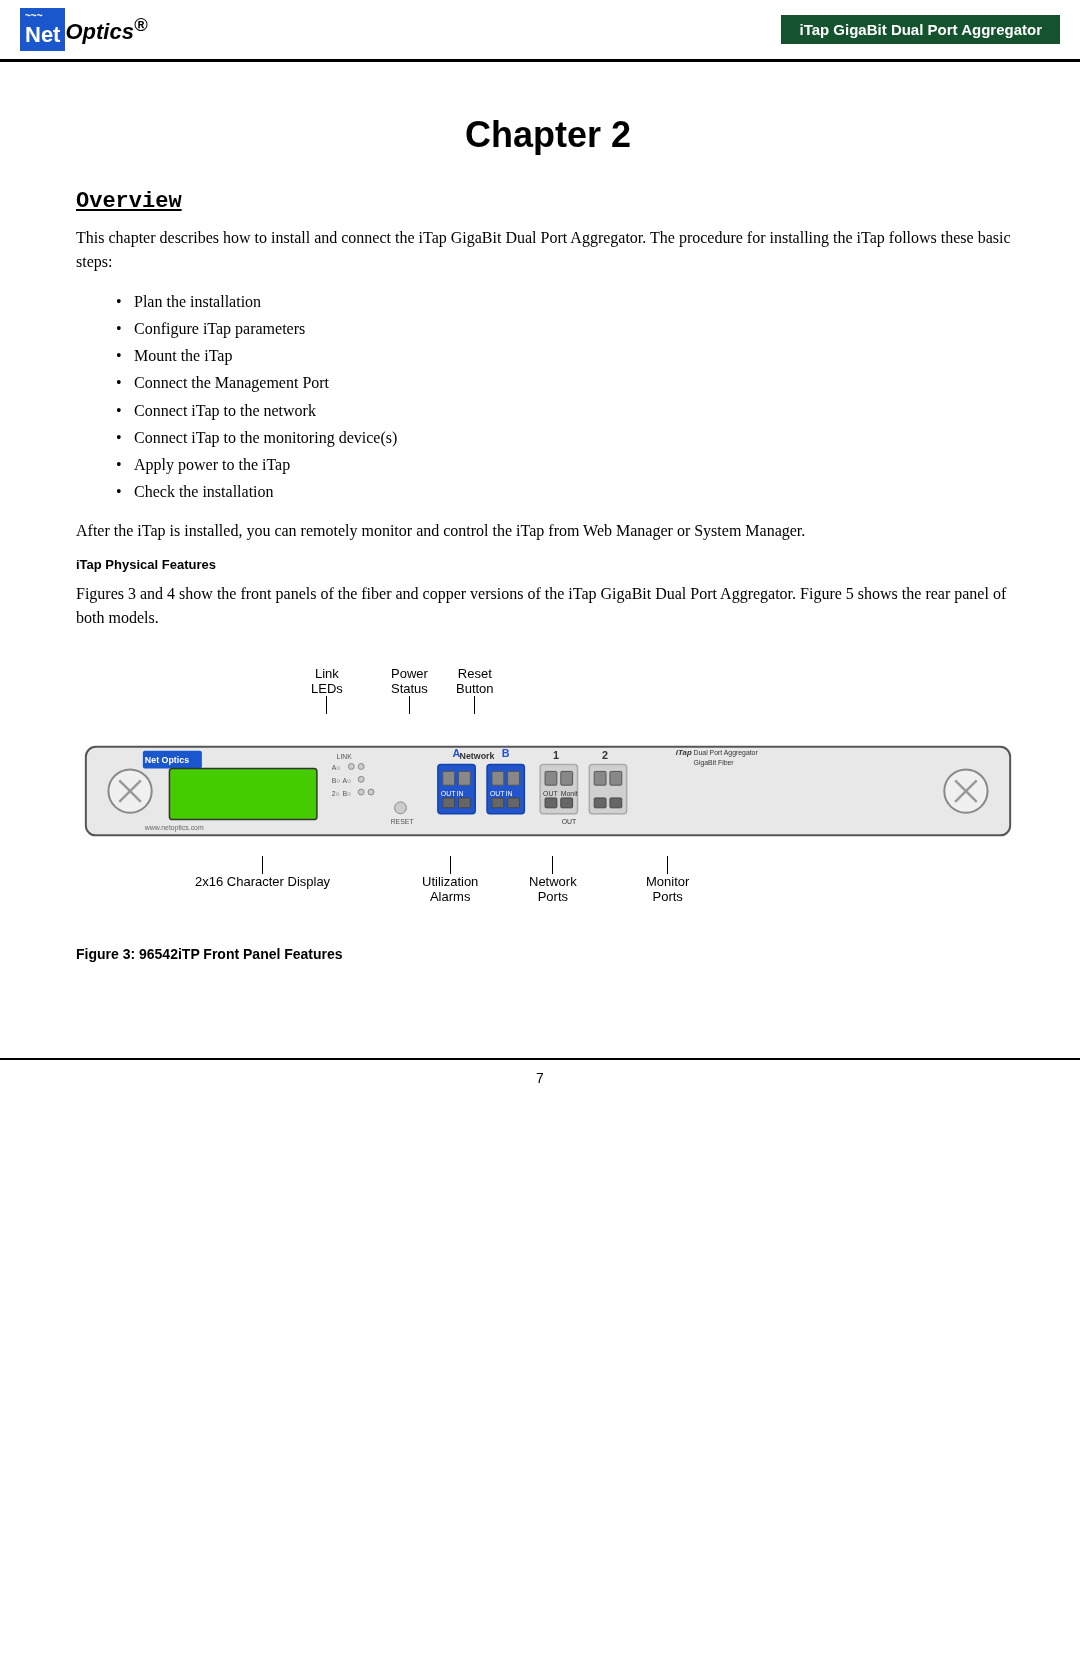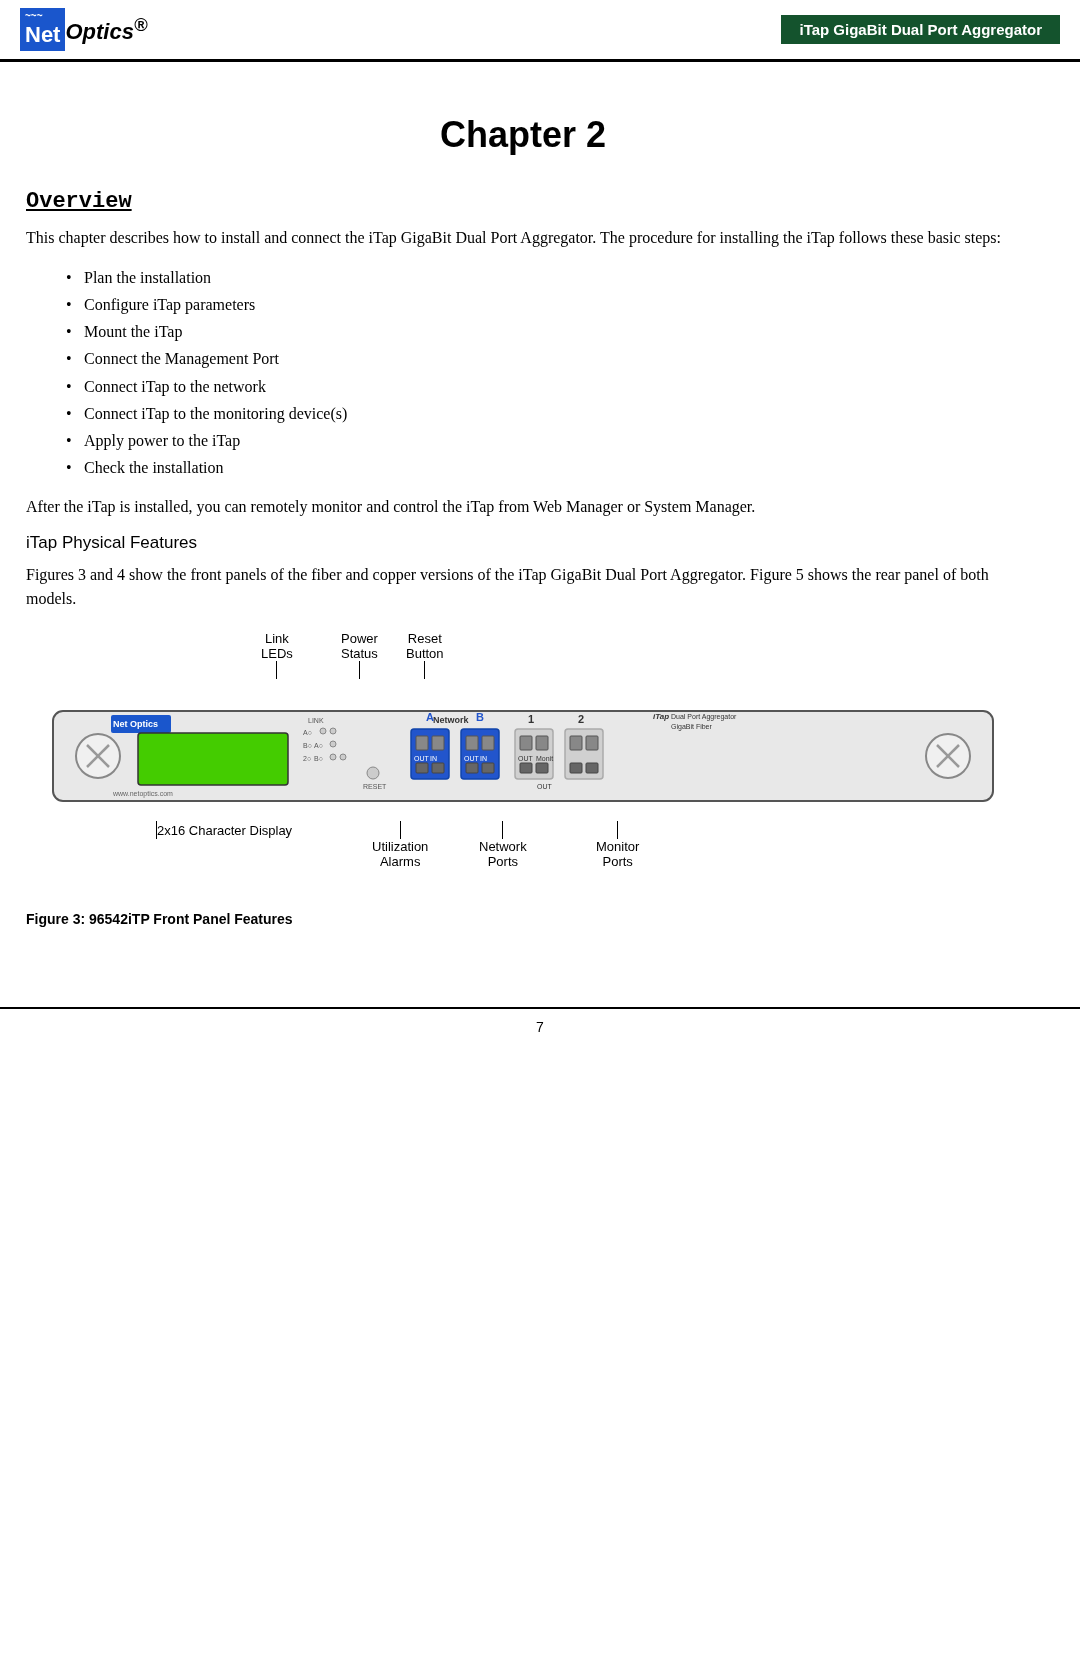--- a/index.html
+++ b/index.html
@@ -57,21 +57,21 @@
       background: #14532d;
       color: #fff;
       font-family: Arial, sans-serif;
       font-size: 15px;
       font-weight: bold;
       padding: 6px 18px;
     }
 
     
     .content {
-      padding: 20px 60px 40px 26px;
+      padding: 20px 60px 40px 76px;
     }
 
     .chapter-title {
       text-align: center;
       font-family: Arial, sans-serif;
       font-size: 36px;
       font-weight: bold;
       margin: 30px 0 30px 0;
       line-height: 1.3;
     }
@@ -79,22 +79,22 @@
     .section-heading {
       font-family: Liberation Mono, monospace;
       font-size: 22px;
       font-weight: bold;
       margin: 20px 0 12px 0;
       text-decoration: underline;
     }
 
     .sub-heading {
       font-family: Arial, sans-serif;
-      font-size: 17px;
-      font-weight: normal;
+      font-size: 13px;
+      font-weight: bold;
       margin: 8px 0 10px 0;
     }
 
     .body-text {
       font-family: 'Times New Roman', Times, serif;
       font-size: 16px;
       line-height: 1.5;
       margin-bottom: 14px;
     }
 
@@ -112,21 +112,21 @@
     }
 
     .bullet-list li::before {
       content: '•';
       position: absolute;
       left: 0;
     }
 
     
     .diagram-container {
-      margin: 20px 0;
+      margin: 36px 0;
       position: relative;
     }
 
     
     .device-panel {
       width: 100%;
       display: block;
     }
 
     .figure-caption {
@@ -290,21 +290,21 @@
       <text x="628" y="18" font-family="Arial" font-size="7" fill="#333">Dual Port Aggregator</text>
       <text x="628" y="28" font-family="Arial" font-size="7" fill="#333">GigaBit Fiber</text>
 
       <circle cx="905" cy="55" r="22" fill="#f0f0f0" stroke="#888" stroke-width="2"></circle>
       <line x1="894" y1="44" x2="916" y2="66" stroke="#999" stroke-width="2.5"></line>
       <line x1="916" y1="44" x2="894" y2="66" stroke="#999" stroke-width="2.5"></line>
     </svg>
 
     <div style="position:relative; height:80px; margin-top:0;">
 
-      <div style="position:absolute; left:130px; top:0; display:flex; flex-direction:row; align-items:center; font-family:Arial,sans-serif; font-size:13px;">
+      <div style="position:absolute; left:119px; top:0; display:flex; flex-direction:column; align-items:center; font-family:Arial,sans-serif; font-size:13px;">
         <div style="width:1px;height:18px;background:#000;"></div>
         <span>2x16 Character Display</span>
       </div>
 
       <div style="position:absolute; left:346px; top:0; display:flex; flex-direction:column; align-items:center; font-family:Arial,sans-serif; font-size:13px;">
         <div style="width:1px;height:18px;background:#000;"></div>
         <span>Utilization</span>
         <span>Alarms</span>
       </div>
 

